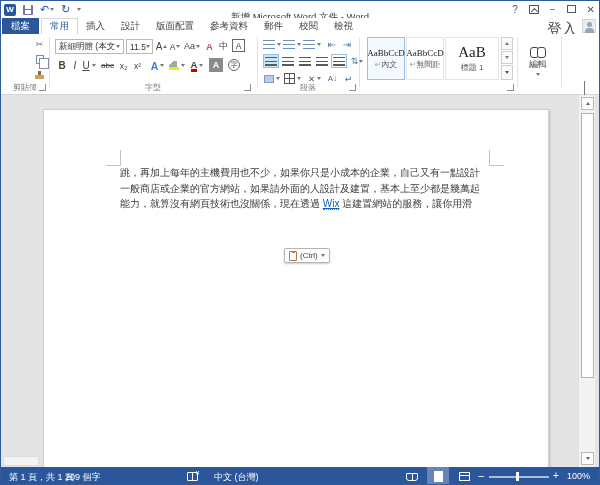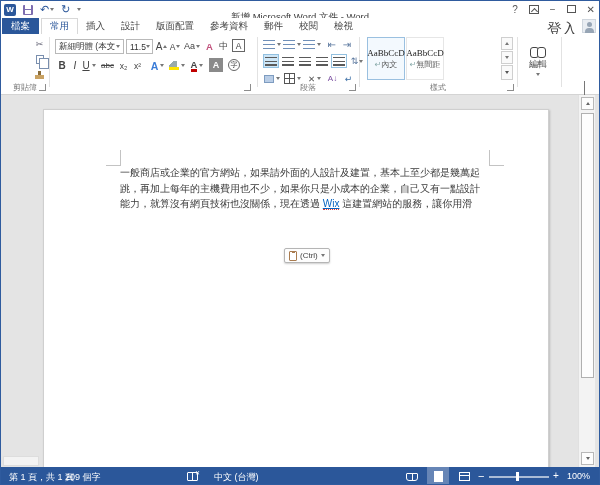--- a/index.html
+++ b/index.html
@@ -211,20 +211,21 @@
     <div class="rb" style="left:187px;top:24px;width:18px;height:15px;font-weight:bold;font-size:9.5px">
         <span style="border-bottom:3px solid #c00000;line-height:9px">A</span>
         <span class="ca" style="margin-left:2px"></span>
       </div>
     <div class="rb" style="left:208px;top:24px;width:14px;height:14px;background:#8a8a8a;color:#fff;font-size:9px;font-weight:bold">
         <span>A</span>
       </div>
     <div class="rb" style="left:226px;top:24px;width:14px;height:14px">
         <span style="width:12px;height:12px;border:1px solid #666;border-radius:50%;font-size:7px;display:flex;align-items:center;justify-content:center">字</span>
       </div>
+    <div class="glabel" style="left:48px;width:208px">字型</div>
     <div class="dlg" style="left:243px"></div>
 
     <div class="rb" style="left:262px;top:4px;width:18px;height:13px">
         <span class="li"></span>
         <span class="ca" style="margin-left:2px"></span>
       </div>
     <div class="rb" style="left:282px;top:4px;width:18px;height:13px">
         <span class="li"></span>
         <span class="ca" style="margin-left:2px"></span>
       </div>
@@ -281,49 +282,52 @@
     <div class="dlg" style="left:348px"></div>
 
     <div class="stcard on" style="left:366px;width:38px">
       <span class="stsample">AaBbCcD</span>
       <span class="stname"><span style="color:#8aa">↵</span><span>內文</span></span>
     </div>
     <div class="stcard" style="left:405px;width:38px">
       <span class="stsample">AaBbCcD</span>
       <span class="stname"><span style="color:#8aa">↵</span><span>無間距</span></span>
     </div>
+    <div class="stcard" style="left:444px;width:54px">
+      <span class="stsample" style="font-size:15px">AaB</span>
+      <span class="stname">標題 1</span>
+    </div>
     <div class="stscroll" style="left:500px;top:3px">
         <span class="caup"></span>
       </div>
     <div class="stscroll" style="left:500px;top:17px">
         <span class="ca"></span>
       </div>
     <div class="stscroll" style="left:500px;top:31px;height:15px">
         <span class="ca" style="border-top-color:#555"></span>
       </div>
-    <div class="glabel" style="left:358px;width:158px">樣式</div>
     <div class="dlg" style="left:506px"></div>
 
     <div class="bigbtn" style="left:518px;top:4px;width:38px;height:46px">
       <span class="bino"></span>
       <span>編輯</span>
       <span class="ca"></span>
     </div>
     <div class="abs" style="left:583px;top:48px"><span class="chev"></span></div>
   </div>
 
   <div class="docarea">
     <div class="page">
       <span class="crop" style="left:76px;top:40px;width:1px;height:16px"></span>
       <span class="crop" style="left:62px;top:55px;width:15px;height:1px"></span>
       <span class="crop" style="left:445px;top:40px;width:1px;height:16px"></span>
       <span class="crop" style="left:445px;top:55px;width:15px;height:1px"></span>
       <div class="doctext">
+        <div class="dline">跳，再加上每年的主機費用也不少，如果你只是小成本的企業，自己又有一點設計</div>
         <div class="dline">一般商店或企業的官方網站，如果請外面的人設計及建置，基本上至少都是幾萬起</div>
-        <div class="dline">跳，再加上每年的主機費用也不少，如果你只是小成本的企業，自己又有一點設計</div>
         <div class="dline"><span>能力，就算沒有網頁技術也沒關係，現在透過 </span><span class="lk">Wix</span><span> 這建置網站的服務，讓你用滑</span></div>
       </div>
     </div>
     <div class="pastebtn">
       <span class="mclip"></span>
       <span>(Ctrl)</span>
       <span class="ca"></span>
     </div>
     <div class="vscroll">
       <div class="sbtn" style="top:2px">

